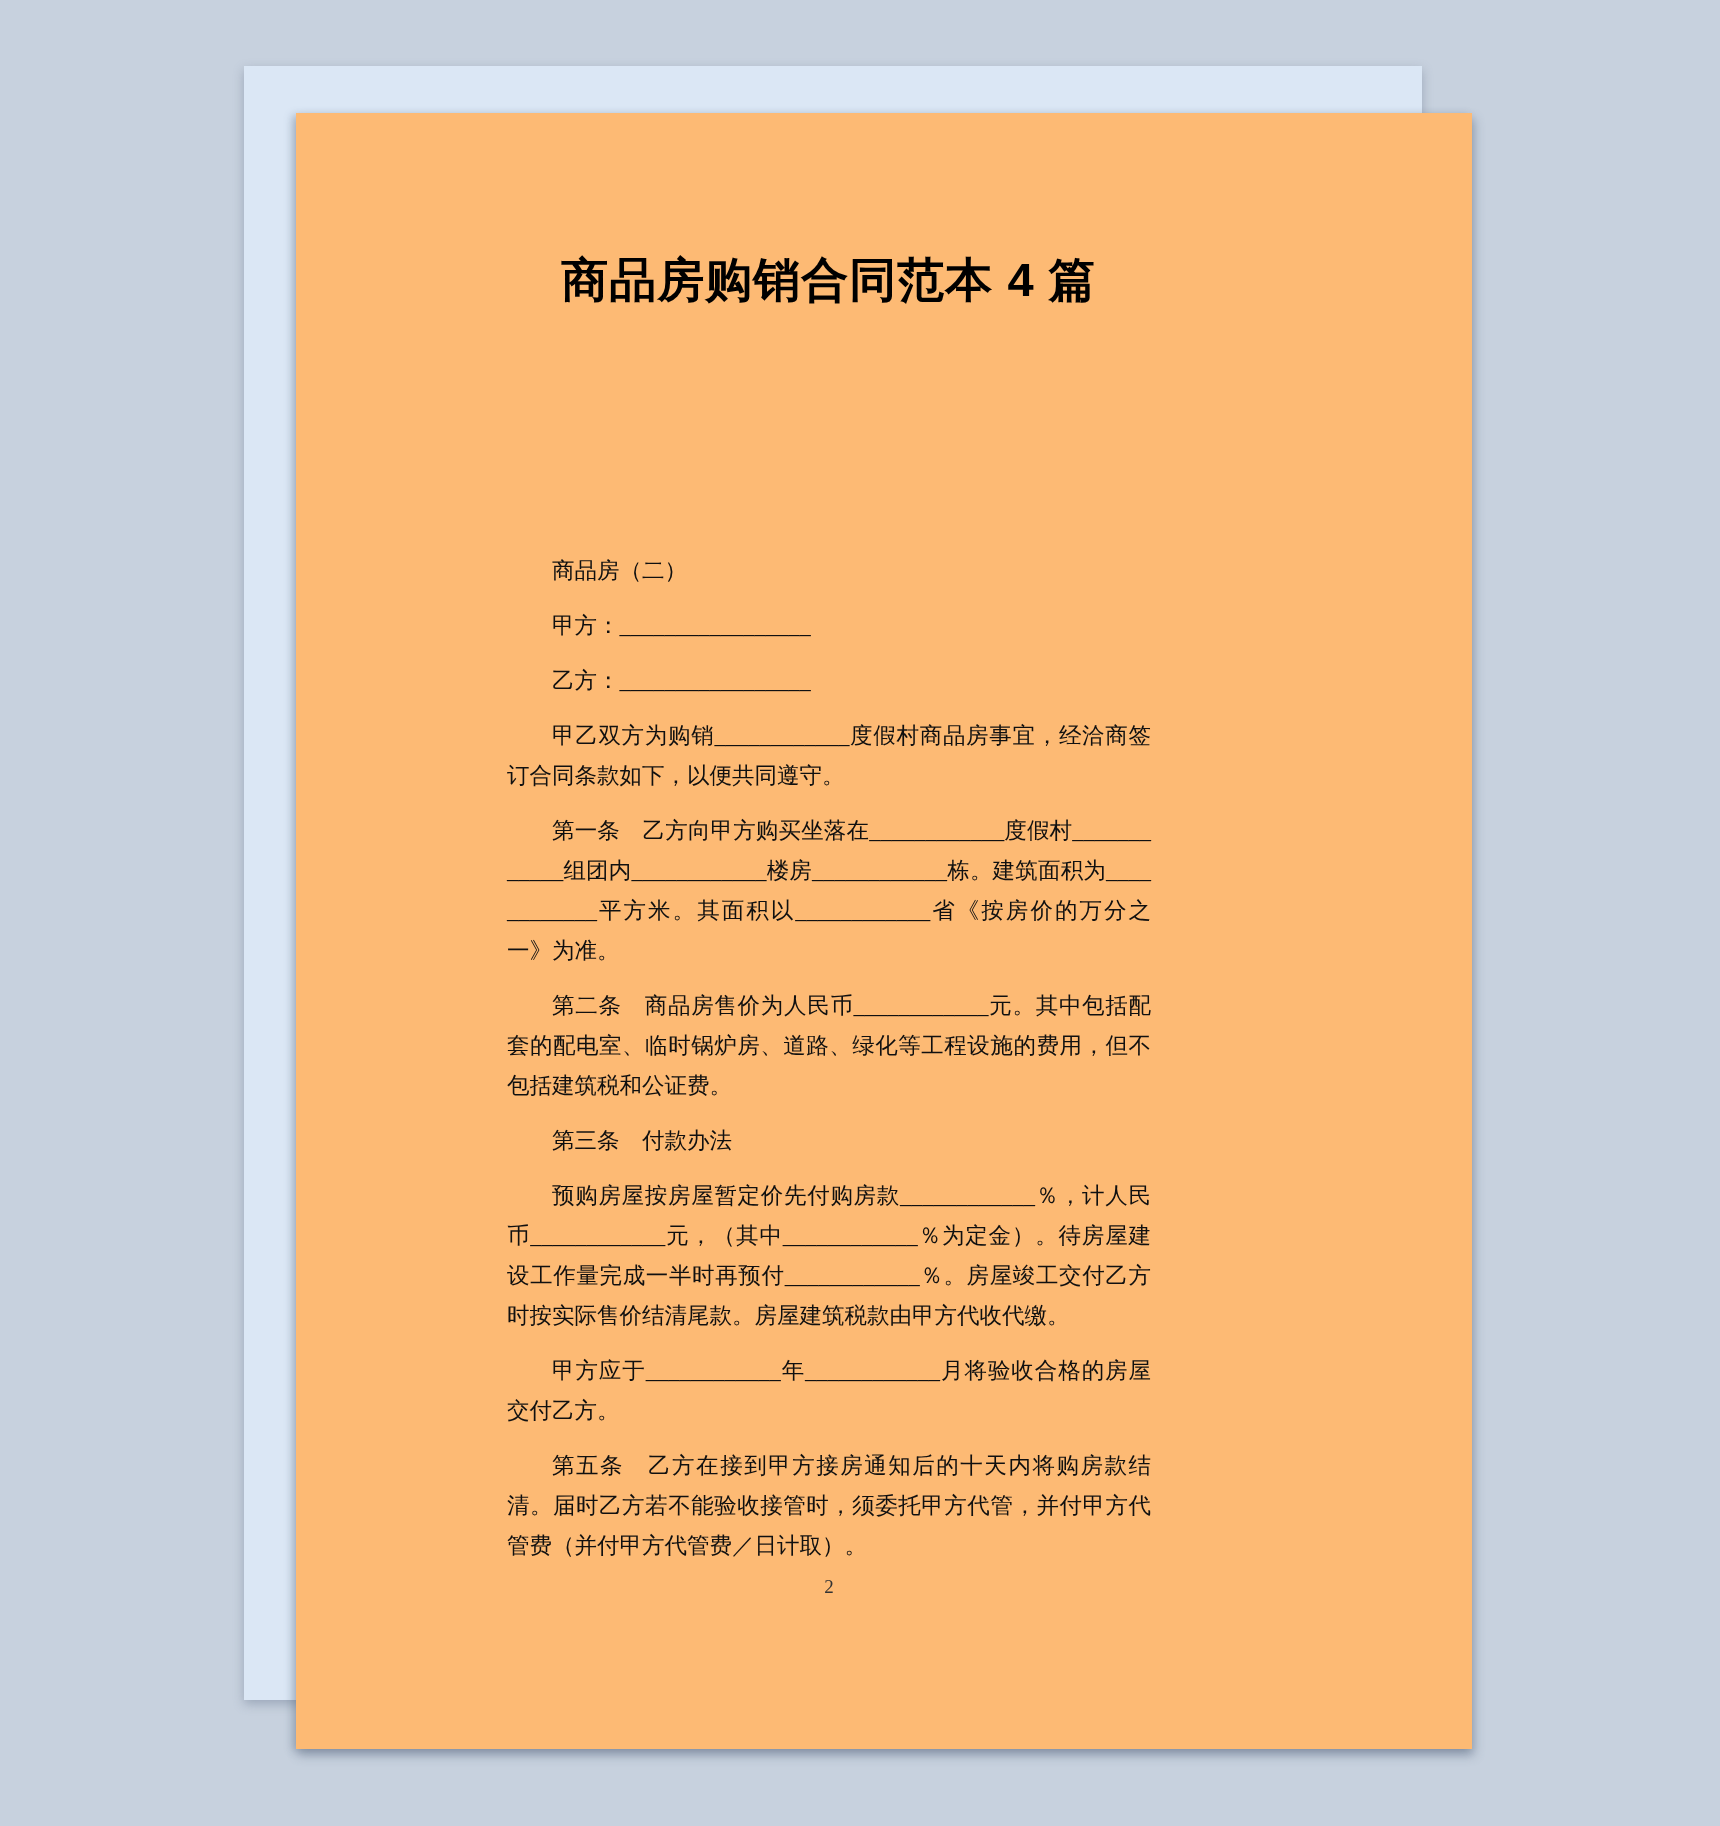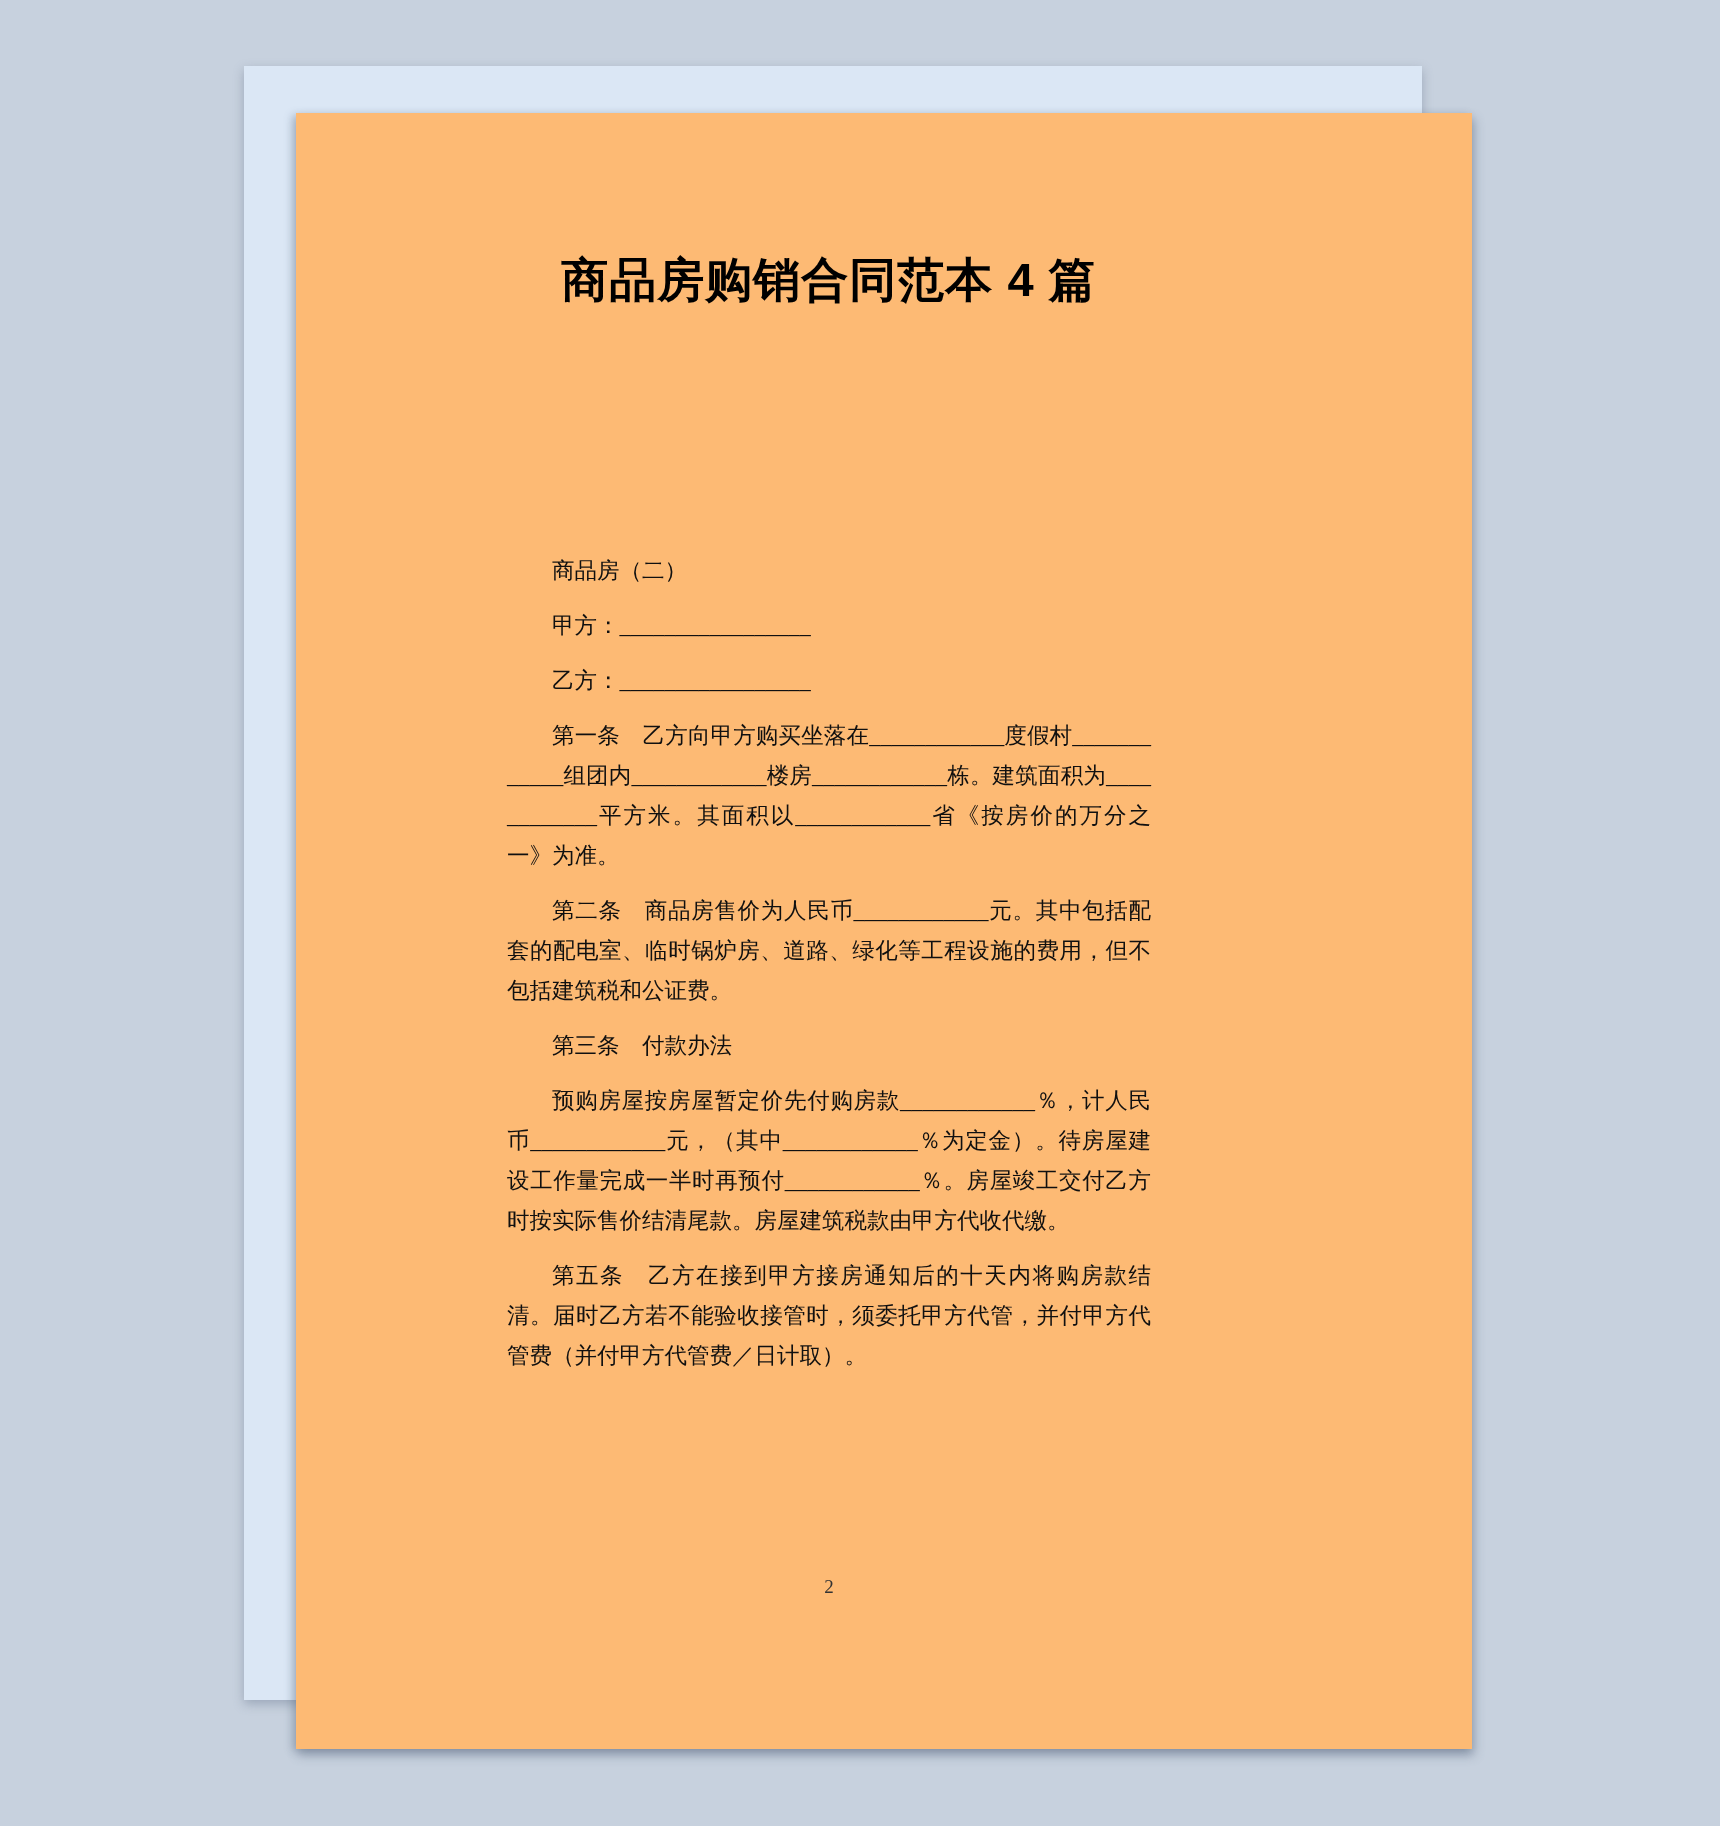--- a/index.html
+++ b/index.html
@@ -80,22 +80,24 @@
 <div class="back-page"></div>
 
 <div class="front-page">
 
   <div class="doc-title">商品房购销合同范本 4 篇</div>
 
   <div class="doc-body">
     <p class="para">商品房（二）</p>
     <p class="para">甲方：_________________</p>
     <p class="para">乙方：_________________</p>
+    <p class="para">甲乙双方为购销____________度假村商品房事宜，经洽商签订合同条款如下，以便共同遵守。</p>
     <p class="para">第一条　乙方向甲方购买坐落在____________度假村____________组团内____________楼房____________栋。建筑面积为____________平方米。其面积以____________省《按房价的万分之一》为准。</p>
     <p class="para">第二条　商品房售价为人民币____________元。其中包括配套的配电室、临时锅炉房、道路、绿化等工程设施的费用，但不包括建筑税和公证费。</p>
     <p class="para">第三条　付款办法</p>
     <p class="para">预购房屋按房屋暂定价先付购房款____________％，计人民币____________元，（其中____________％为定金）。待房屋建设工作量完成一半时再预付____________％。房屋竣工交付乙方时按实际售价结清尾款。房屋建筑税款由甲方代收代缴。</p>
+    <p class="para">甲方应于____________年____________月将验收合格的房屋交付乙方。</p>
     <p class="para">第五条　乙方在接到甲方接房通知后的十天内将购房款结清。届时乙方若不能验收接管时，须委托甲方代管，并付甲方代管费（并付甲方代管费／日计取）。</p>
   </div>
 
   <div class="page-number">2</div>
 
 </div>
 
 </body></html>

